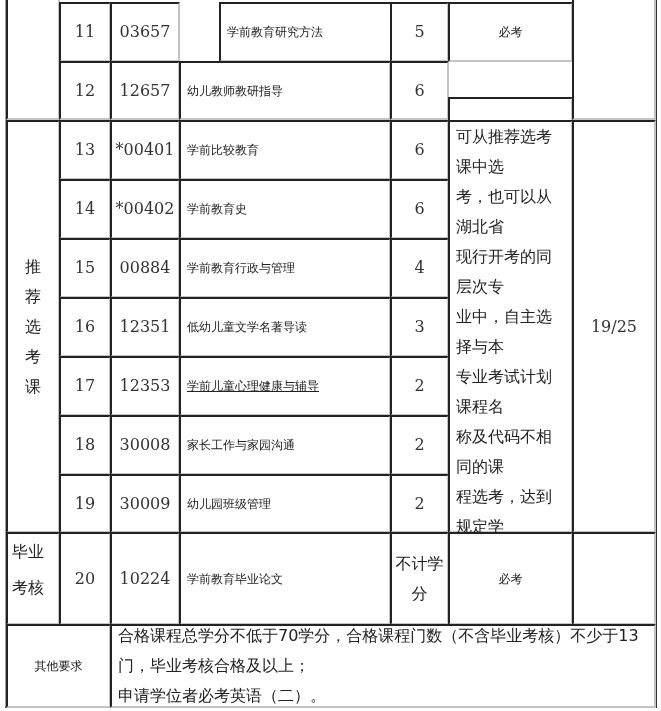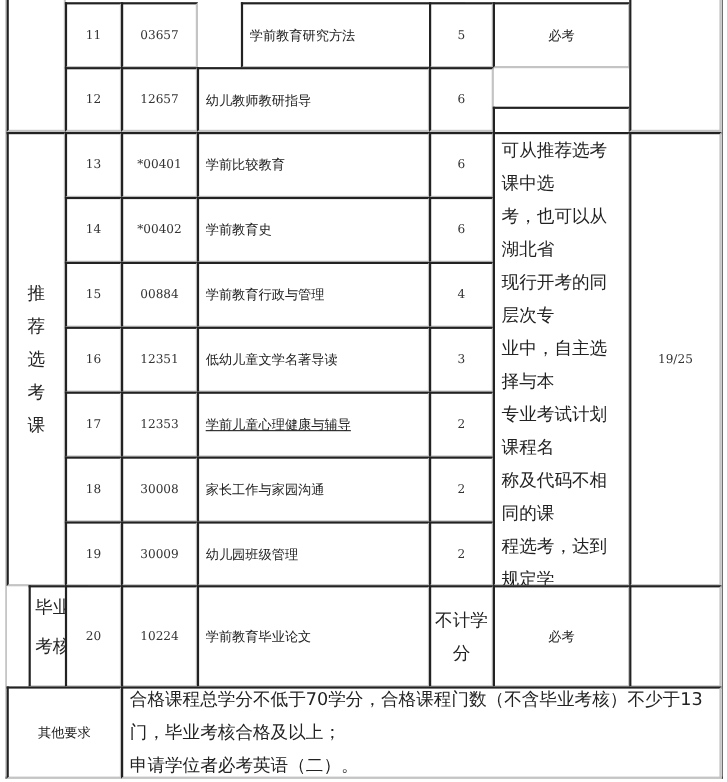--- a/index.html
+++ b/index.html
@@ -6,21 +6,21 @@
   body { width: 661px; height: 711px; position: relative; overflow: hidden;
          font-family: "DejaVu Sans", "Liberation Sans", sans-serif; color: #222; }
   .tbl { position: absolute; left: 5px; top: 0px; width: 652px; height: 708px;
          border-left: 1px solid #a0a0a0; border-right: 1px solid #333; border-bottom: 2px solid #333; box-sizing: border-box; }
   .cell { position: absolute; box-sizing: border-box;
           border-top: 2px solid #222; border-left: 2px solid #222;
           border-right: 2px solid #c4c4c4; border-bottom: 2px solid #c4c4c4;
           background: #fff; display: flex; align-items: center; justify-content: center;
           font-size: 12px; line-height: 20px; text-align: center; }
   .cell.left { justify-content: flex-start; padding-left: 6px; text-align: left; }
-  .num { font-family: "DejaVu Serif", "Liberation Serif", serif; font-size: 11px; color: #333; }
+  .num { font-family: "DejaVu Serif", "Liberation Serif", serif; font-size: 16px; color: #333; }
   .vert { flex-direction: column; }
   .vert span { display: block; line-height: 30px; font-size: 16px; }
   .note { padding: 0 6px; text-align: left; justify-content: flex-start; line-height: 23px; font-size: 12px; }
   .note span { display: block; }
   .other-text { justify-content: flex-start; text-align: left; padding-left: 6px; line-height: 26px; font-size: 12px; }
   .grad-label { justify-content: flex-start; padding-left: 4px; }
   .grad-label span { display: block; line-height: 36px; }
   .thin-top { border-top: none; }
 </style>
 </head>
@@ -171,21 +171,21 @@
   <span>专业考试计划课程名</span>
   <span>称及代码不相同的课</span>
   <span>程选考，达到规定学</span>
   <span>分要求。</span>
 </div>
 
 <div class="cell num" style="left:572px; top:120px; width:84px; height:413px;">
     <span>19/25</span>
   </div>
 
-<div class="cell grad-label vert" style="left:6px; top:532px; width:54px; height:93px; align-items:flex-start;margin-left:20px;">
+<div class="cell grad-label vert" style="left:6px; top:532px; width:54px; height:93px; align-items:flex-start;">
   <span>毕业</span>
   <span>考核</span>
 </div>
 <div class="cell num" style="left:59px; top:532px; width:52px; height:93px;">
     <span>20</span>
   </div>
 <div class="cell num" style="left:110px; top:532px; width:70px; height:93px;">
     <span>10224</span>
   </div>
 <div class="cell left" style="left:179px; top:532px; width:212px; height:93px;">

